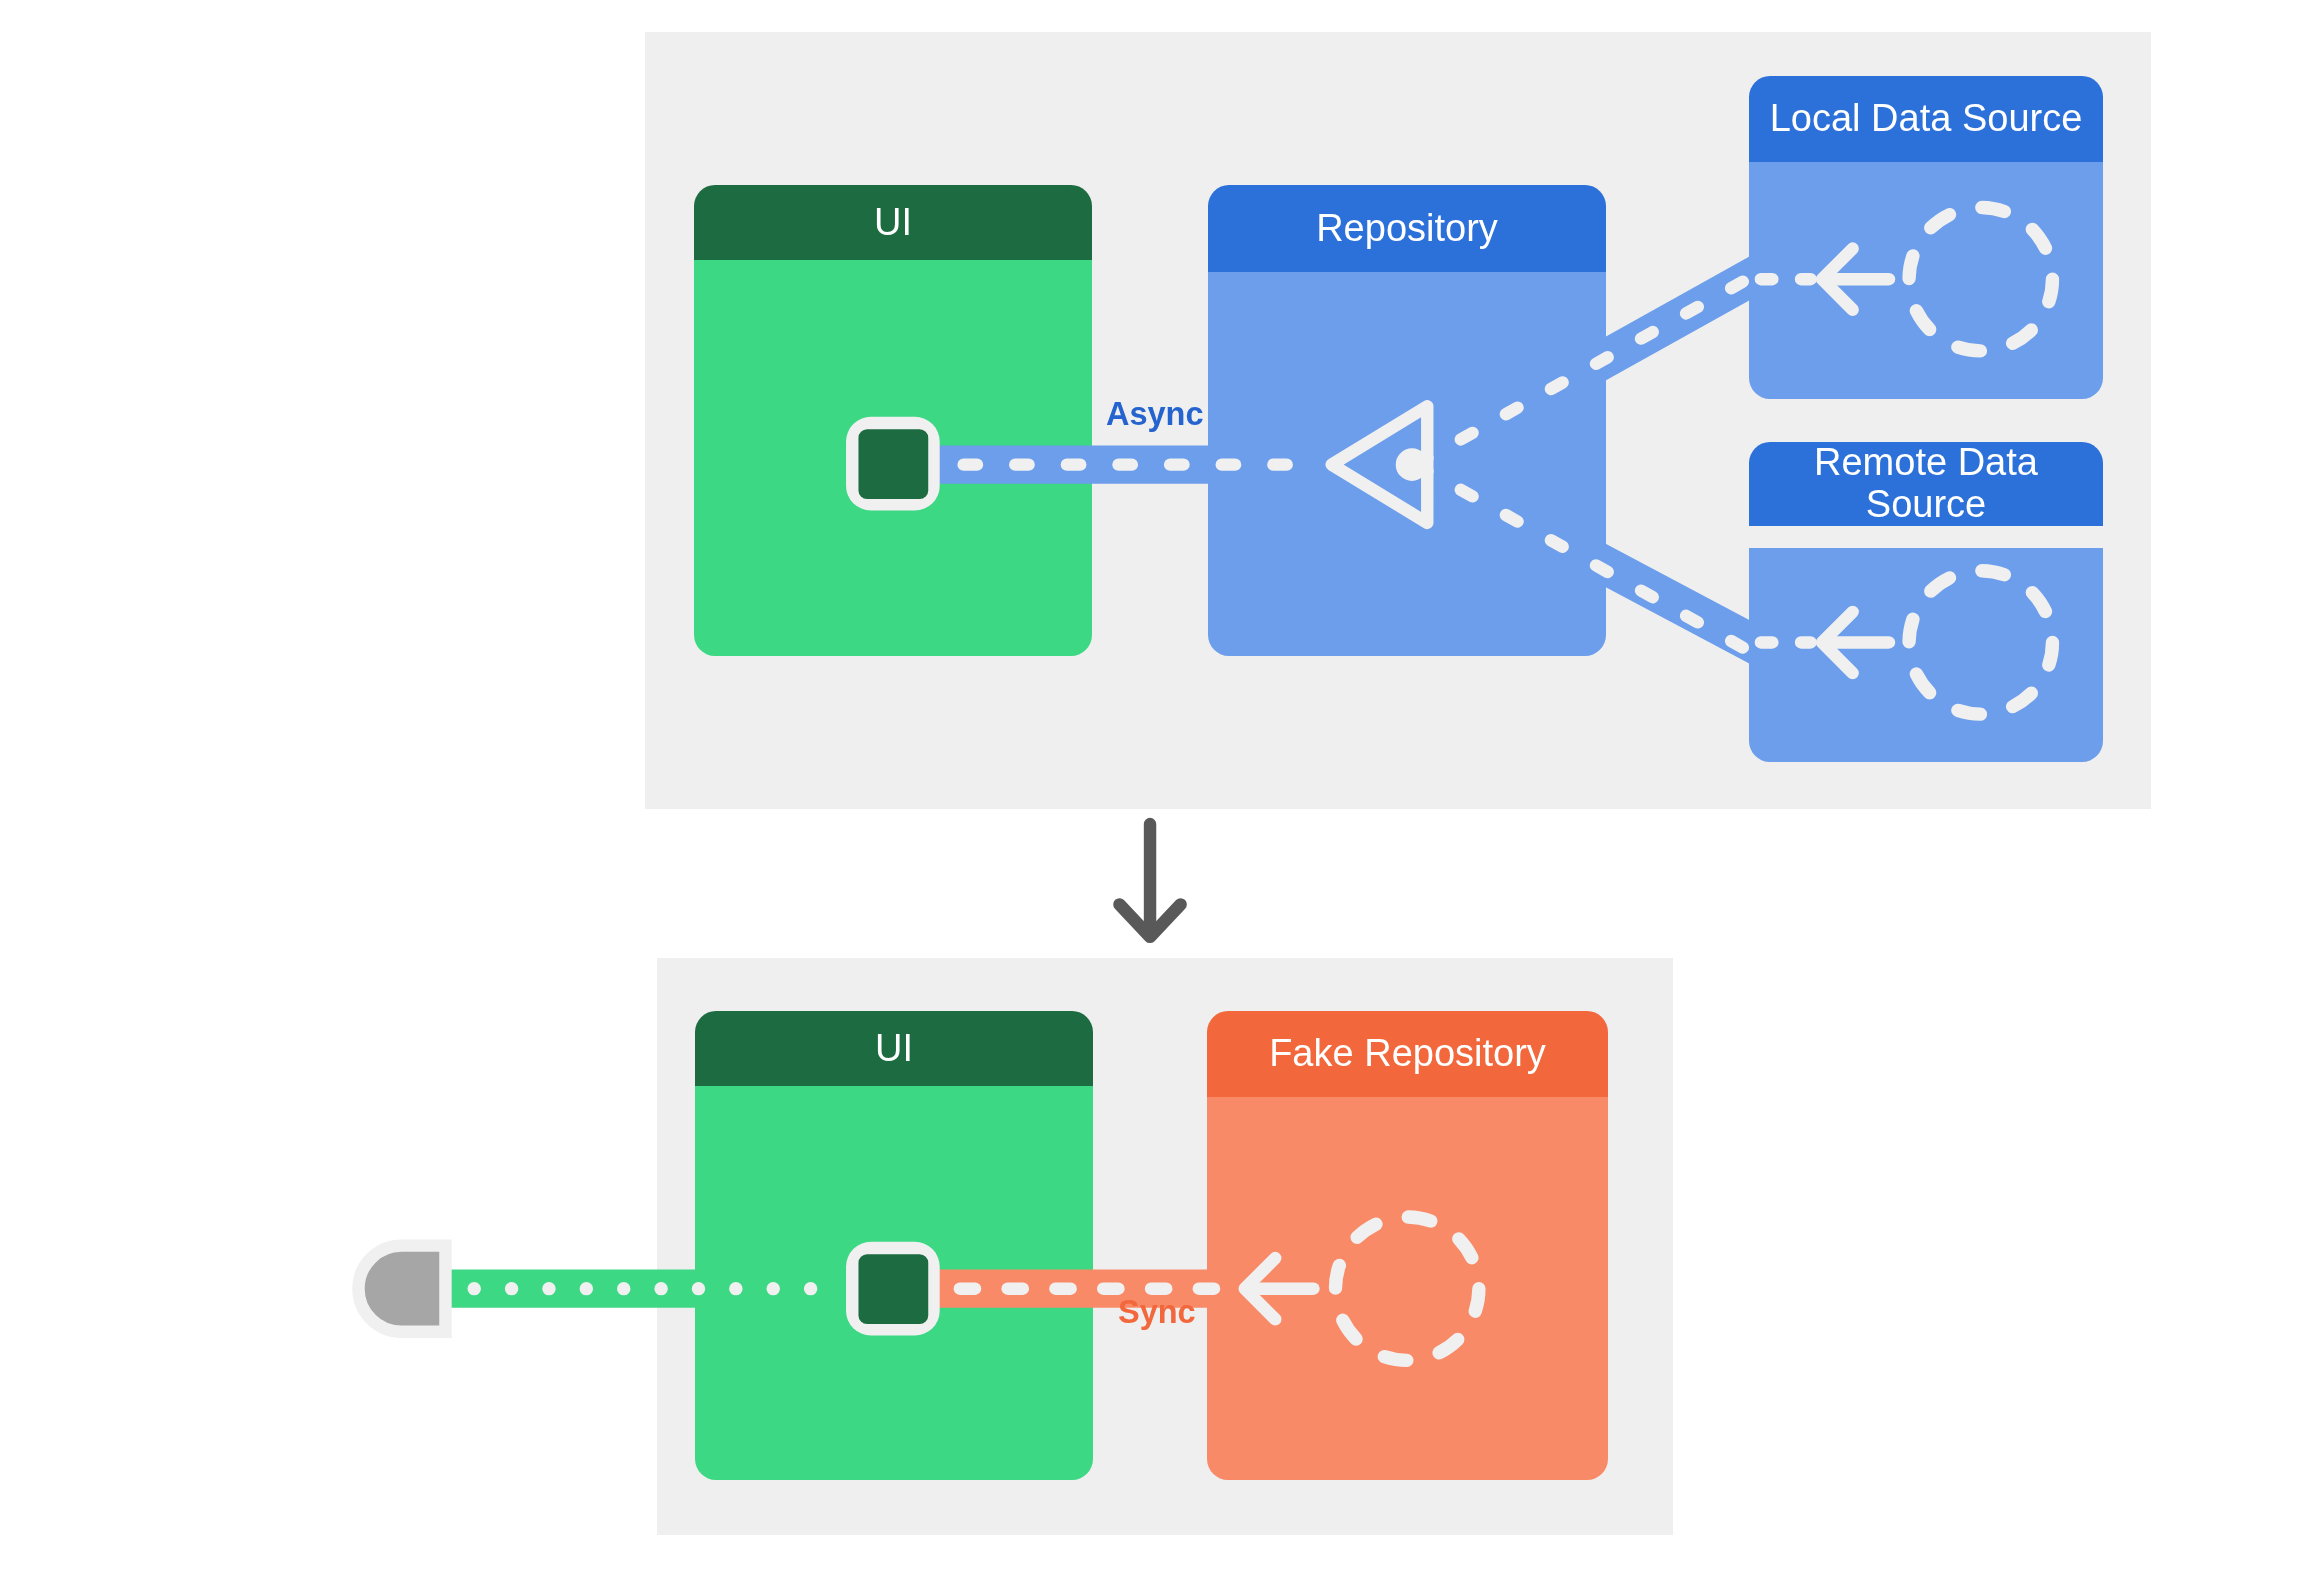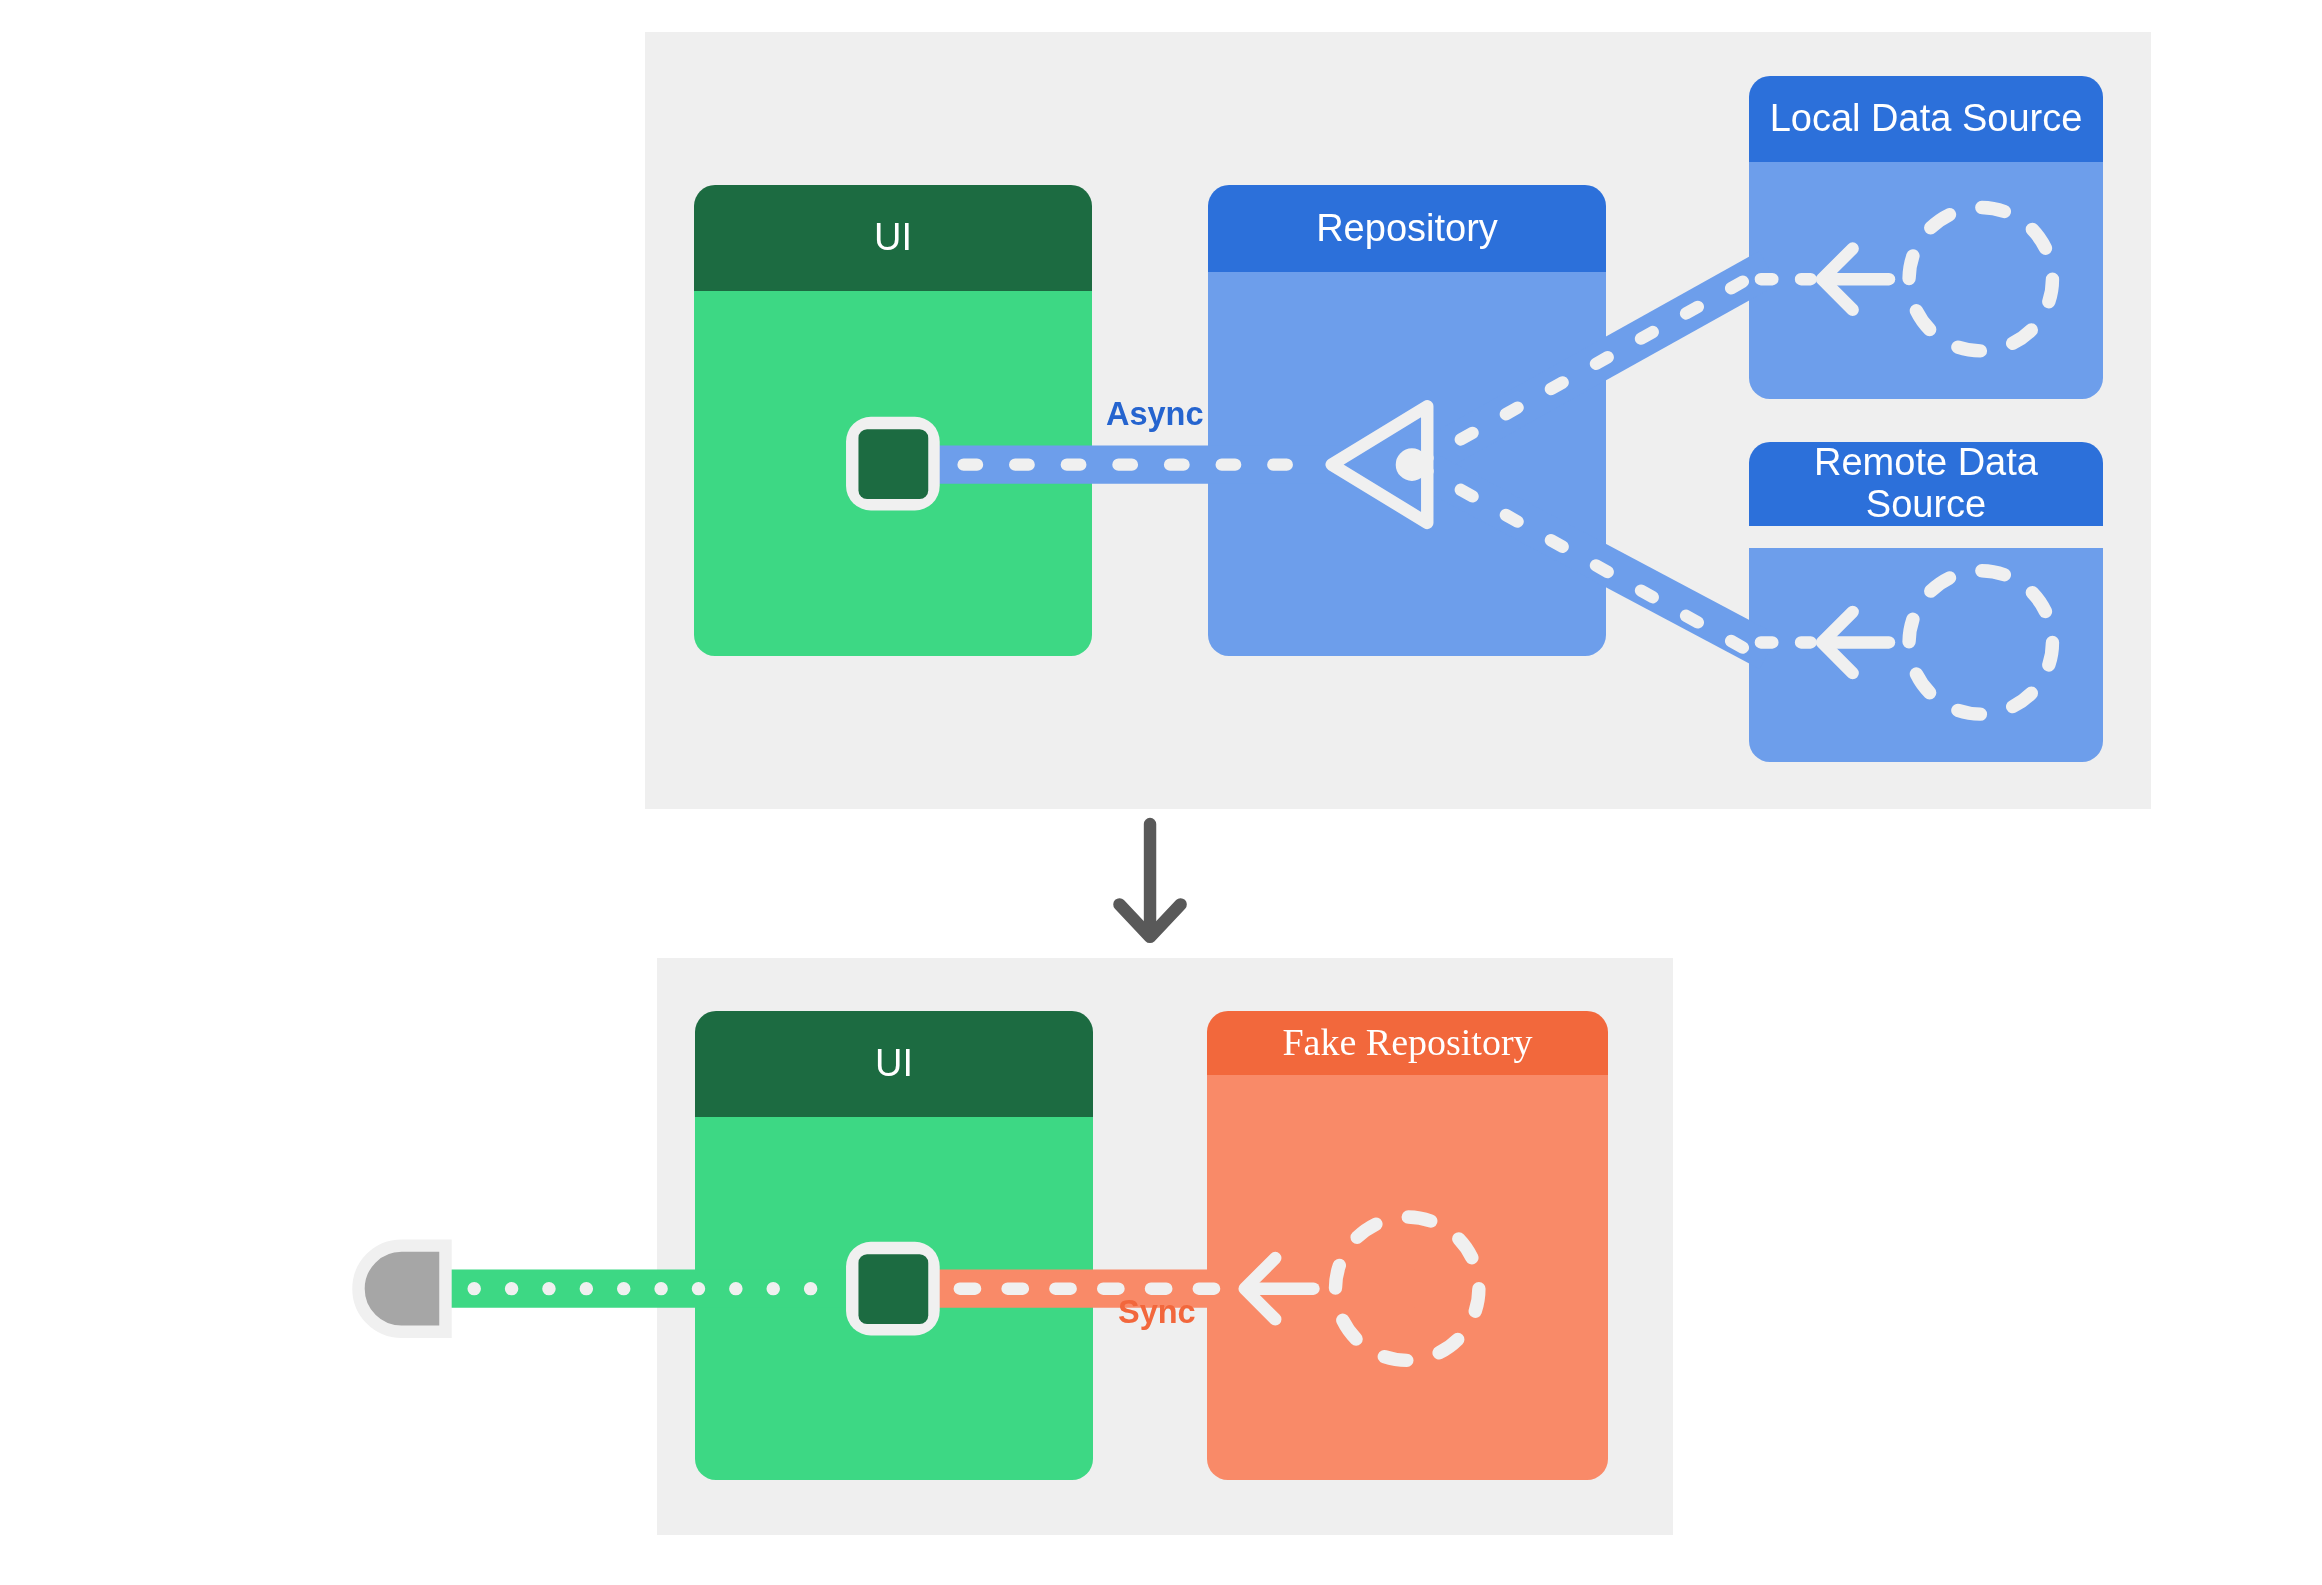--- a/index.html
+++ b/index.html
@@ -37,31 +37,31 @@
   .box .bod{flex:1 1 auto;}
 
   .box.ui-top   {left:694px; top:185px; width:398px;height:471px;}
   .box.repo     {left:1208px;top:185px; width:398px;height:471px;}
   .box.local    {left:1749px;top:76px;  width:354px;height:323px;}
   .box.remote   {left:1749px;top:442px; width:354px;height:320px;gap:22px;}
   .box.test     {left:198px; top:1011px;width:401px;height:469px;}
   .box.ui-bottom{left:695px; top:1011px;width:398px;height:469px;}
   .box.fake     {left:1207px;top:1011px;width:401px;height:469px;}
 
-  .box.ui-top .hdr,.box.ui-bottom .hdr{background:var(--c-green_header);height:106px;}
+  .box.ui-top .hdr,.box.ui-bottom .hdr{background:var(--c-green_header);height:75px;}
   .box.ui-top .bod,.box.ui-bottom .bod{background:var(--c-green_body);}
   .box.repo .hdr{background:var(--c-blue_header);height:87px;}
   .box.repo .bod{background:var(--c-blue_body);}
   .box.local .hdr{background:var(--c-blue_header);height:86px;padding:0 7.6px;}
   .box.local .bod{background:var(--c-blue_body);}
   .box.remote .hdr{background:var(--c-blue_header);height:84px;padding:0 46px;}
   .box.remote .bod{background:var(--c-blue_body);}
   .box.test .hdr{background:var(--c-gray_header);height:86px;}
   .box.test .bod{background:var(--c-gray_body);}
-  .box.fake .hdr{background:var(--c-orange_header);height:64px;font-family:Liberation Serif, serif;}
+  .box.fake .hdr{background:var(--c-orange_header);height:86px;}
   .box.fake .bod{background:var(--c-orange_body);}
 
   .conn-label{position:absolute;font-size:32.5px;font-weight:bold;}
   .conn-label.async{left:1106px;top:396px;color:var(--c-async_label);}
   .conn-label.sync{left:1118px;top:1294px;color:var(--c-sync_label);}
 
   svg.overlay{position:absolute;left:0;top:0;width:2323px;height:1586px;pointer-events:none;}
 
   .band-blue{stroke:var(--c-blue_body);stroke-width:40;fill:none;}
   .band-green{stroke:var(--c-green_body);stroke-width:40;fill:none;}

